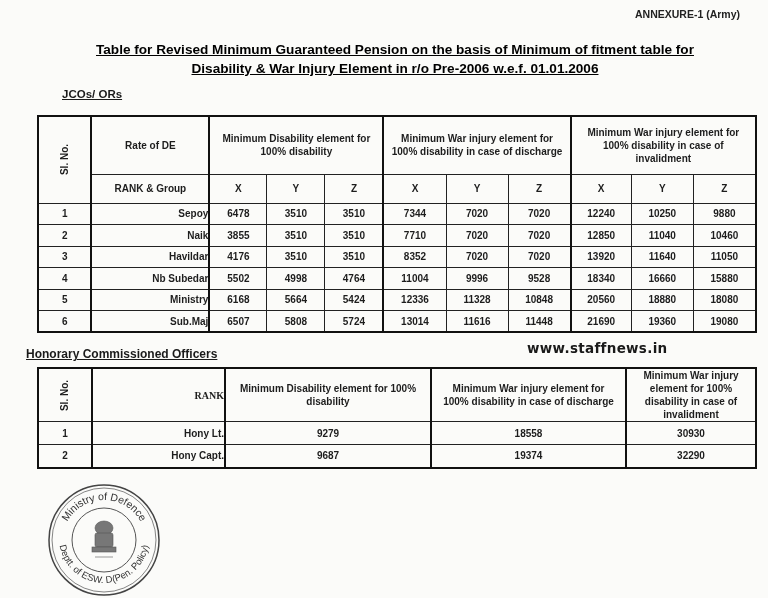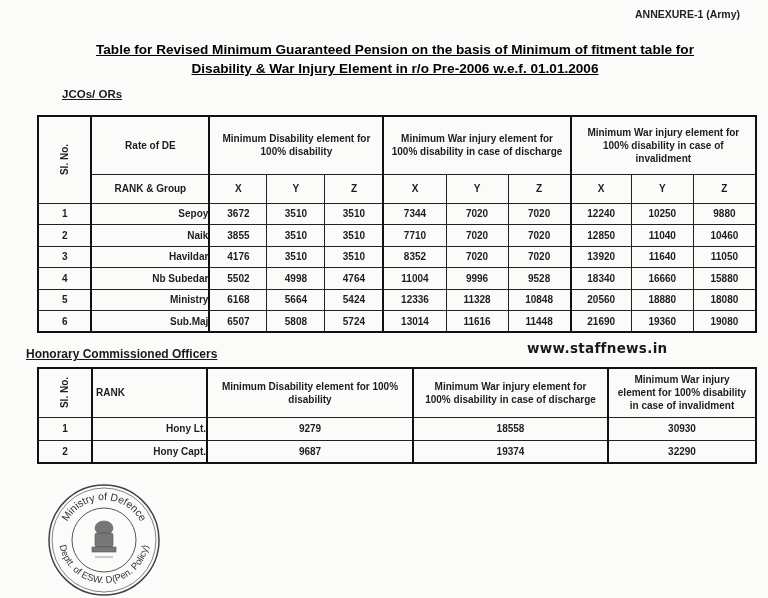--- a/index.html
+++ b/index.html
@@ -80,21 +80,21 @@
       <th style="width:62px;">Z</th>
       <th class="thick-l" style="width:60px;">X</th>
       <th style="width:62px;">Y</th>
       <th style="width:62px;">Z</th>
     </tr>
   </thead>
   <tbody>
     <tr>
       <td>1</td>
       <td class="rank thick-l">Sepoy</td>
-      <td class="thick-l">3672</td>
+      <td class="thick-l">6478</td>
       <td>3510</td>
       <td>3510</td>
       <td class="thick-l">7344</td>
       <td>7020</td>
       <td>7020</td>
       <td class="thick-l">12240</td>
       <td>10250</td>
       <td>9880</td>
     </tr>
     <tr>
@@ -165,21 +165,21 @@
   </tbody>
 </table>
 
 <div class="sec2">Honorary Commissioned Officers</div>
 <div class="website">www.staffnews.in</div>
 
 <table class="t2 outer">
   <thead>
     <tr class="rowh1">
       <th style="width:52px;"><span class="vert">Sl. No.</span></th>
-      <th class="thick-l" style="width:110px; text-align:left; padding-left:3px;">RANK</th>
+      <th class="thick-l" style="width:110px; text-align:right; padding-left:21px;font-family:Liberation Serif, serif;">RANK</th>
       <th class="thick-l" style="width:184px; padding:0 10px;">Minimum Disability element for 100% disability</th>
       <th class="thick-l" style="width:177px; padding:0 8px;">Minimum War injury element for 100% disability in case of discharge</th>
       <th class="thick-l" style="padding:0 8px;">Minimum War injury element for 100% disability in case of invalidment</th>
     </tr>
   </thead>
   <tbody>
     <tr>
       <td>1</td>
       <td class="rank thick-l">Hony Lt.</td>
       <td class="thick-l">9279</td>

